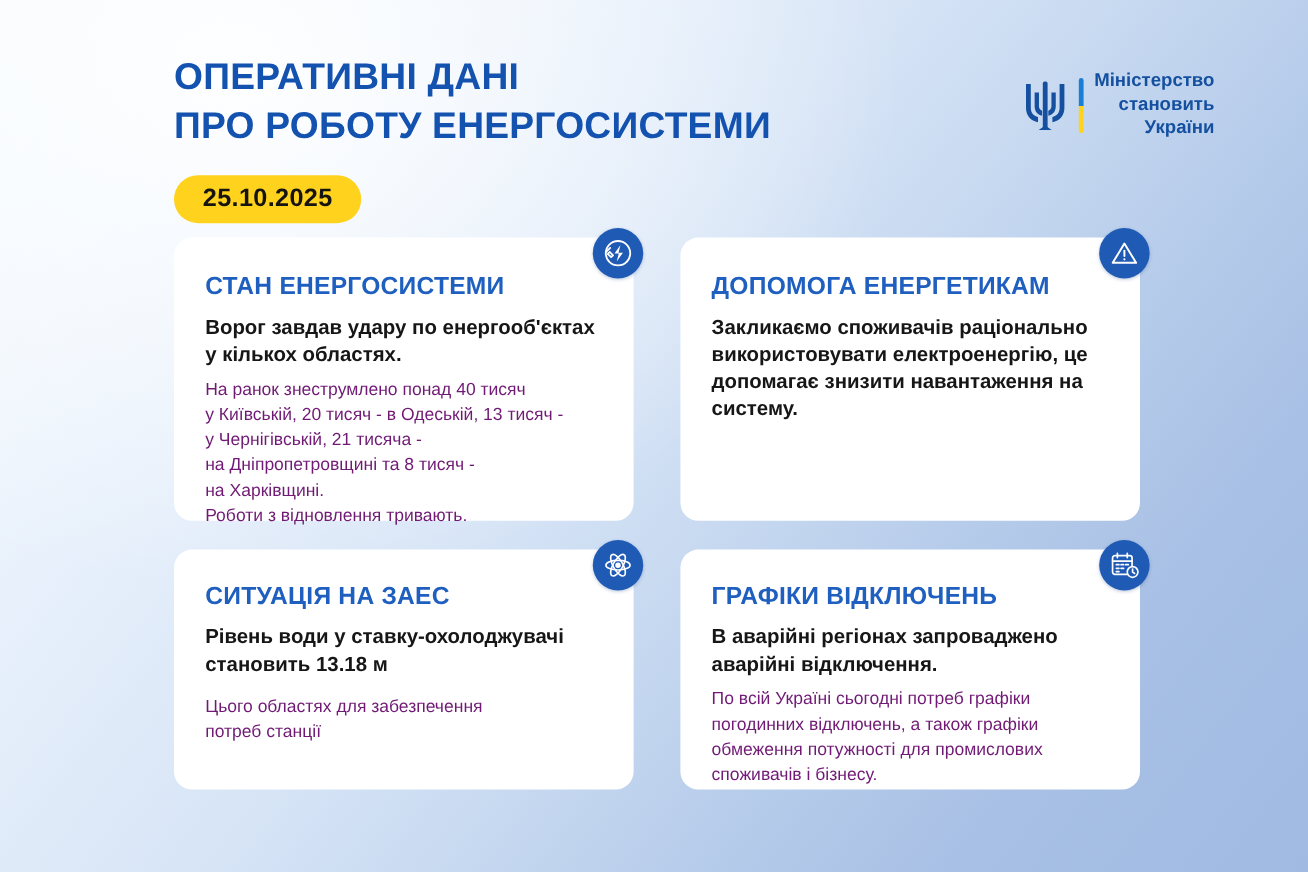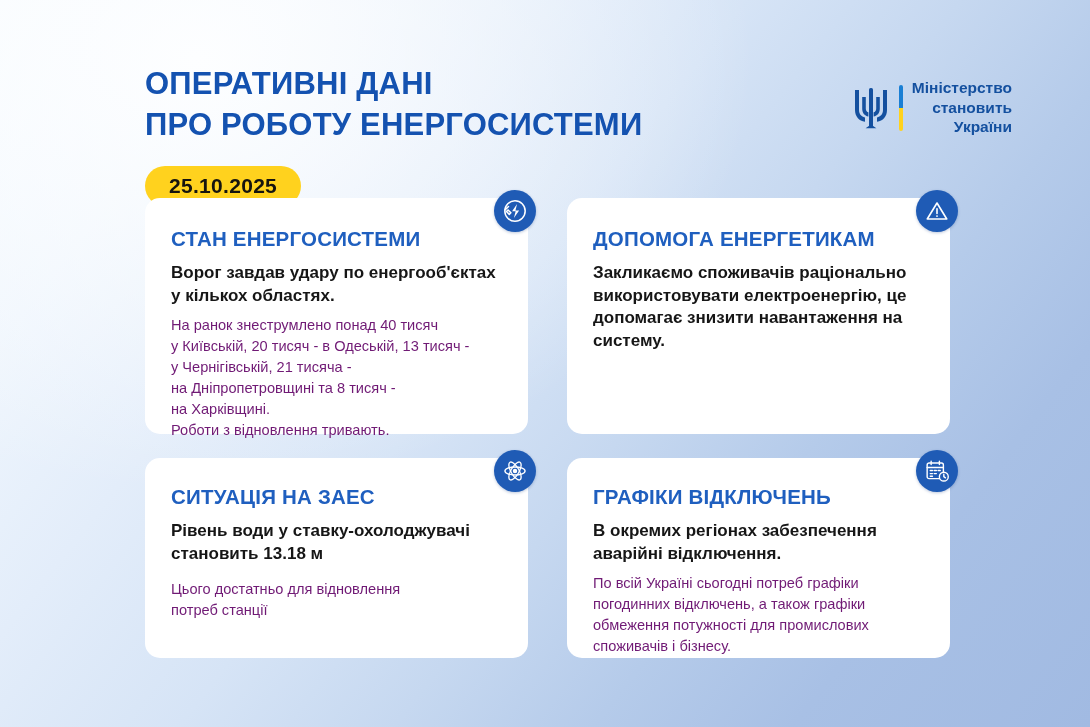--- a/index.html
+++ b/index.html
@@ -30,21 +30,21 @@
         #c6d8f0 58%,
         #b5cbea 70%,
         #a8c0e5 82%,
         #a1bae2 100%);
     overflow: hidden;
   }
 
   
   .header {
     position: absolute;
-    top: 64px;
+    top: 44px;
     left: 145px;
     right: 70px;
     height: 140px;
   }
 
   .title-block { position: absolute; top: 0; left: 0; }
 
   .title-line {
     font-size: 31px;
     font-weight: 700;
@@ -246,39 +246,39 @@
           <ellipse cx="12" cy="12" rx="9.3" ry="3.7" transform="rotate(60 12 12)"></ellipse>
           <ellipse cx="12" cy="12" rx="9.3" ry="3.7" transform="rotate(120 12 12)"></ellipse>
         </svg>
       </span>
       <div class="card-title">СИТУАЦІЯ НА ЗАЕС</div>
       <div class="card-lead tight">
         <span class="sp">Рівень води у ставку-охолоджувачі</span>
         <span class="sp">становить 13.18 м</span>
       </div>
       <div class="card-body body-gap">
-        <span class="sp">Цього достатньо для відновлення</span>
+        <span class="sp">Цього областях для забезпечення</span>
         <span class="sp">потреб станції</span>
       </div>
     </div>
 
     <div class="card card-r2">
       <span class="card-icon">
         <svg viewBox="0 0 24 24" fill="none" stroke="#ffffff" stroke-width="1.3" stroke-linecap="round" stroke-linejoin="round">
           <rect x="2.9" y="4.6" width="15" height="14.4" rx="1.8"></rect>
           <path d="M2.9 8.8 h15"></path>
           <path d="M6.6 2.9 v3.2 M14.2 2.9 v3.2"></path>
           <path d="M5.8 11.6 h2 M9.4 11.6 h2 M13 11.6 h2 M5.8 14.4 h2 M9.4 14.4 h2 M5.8 16.9 h2"></path>
           <circle cx="18.3" cy="17.2" r="4.1" fill="#1f5bb5"></circle>
           <path d="M18.3 15 v2.2 l1.5 1.1"></path>
         </svg>
       </span>
       <div class="card-title">ГРАФІКИ ВІДКЛЮЧЕНЬ</div>
       <div class="card-lead">
-        <span class="sp">В окремих регіонах забезпечення</span>
+        <span class="sp">В аварійні регіонах запроваджено</span>
         <span class="sp">аварійні відключення.</span>
       </div>
       <div class="card-body">
         <span class="sp">По всій Україні сьогодні потреб графіки</span>
         <span class="sp">погодинних відключень, а також графіки</span>
         <span class="sp">обмеження потужності для промислових</span>
         <span class="sp">споживачів і бізнесу.</span>
       </div>
     </div>
 

